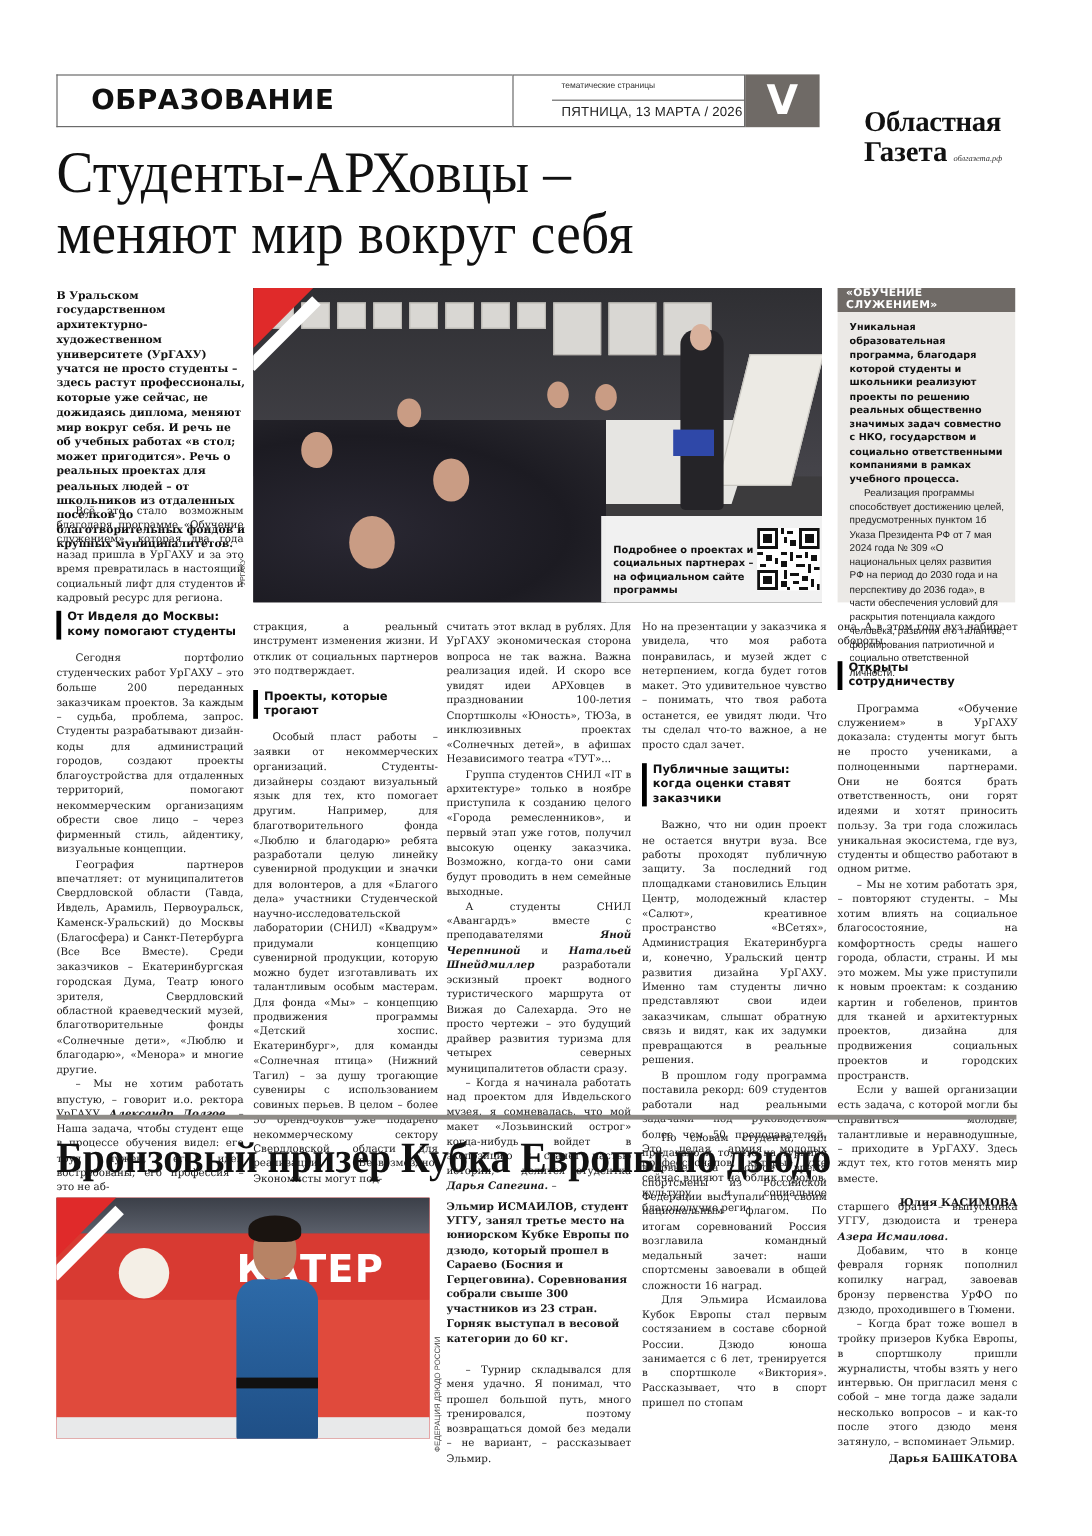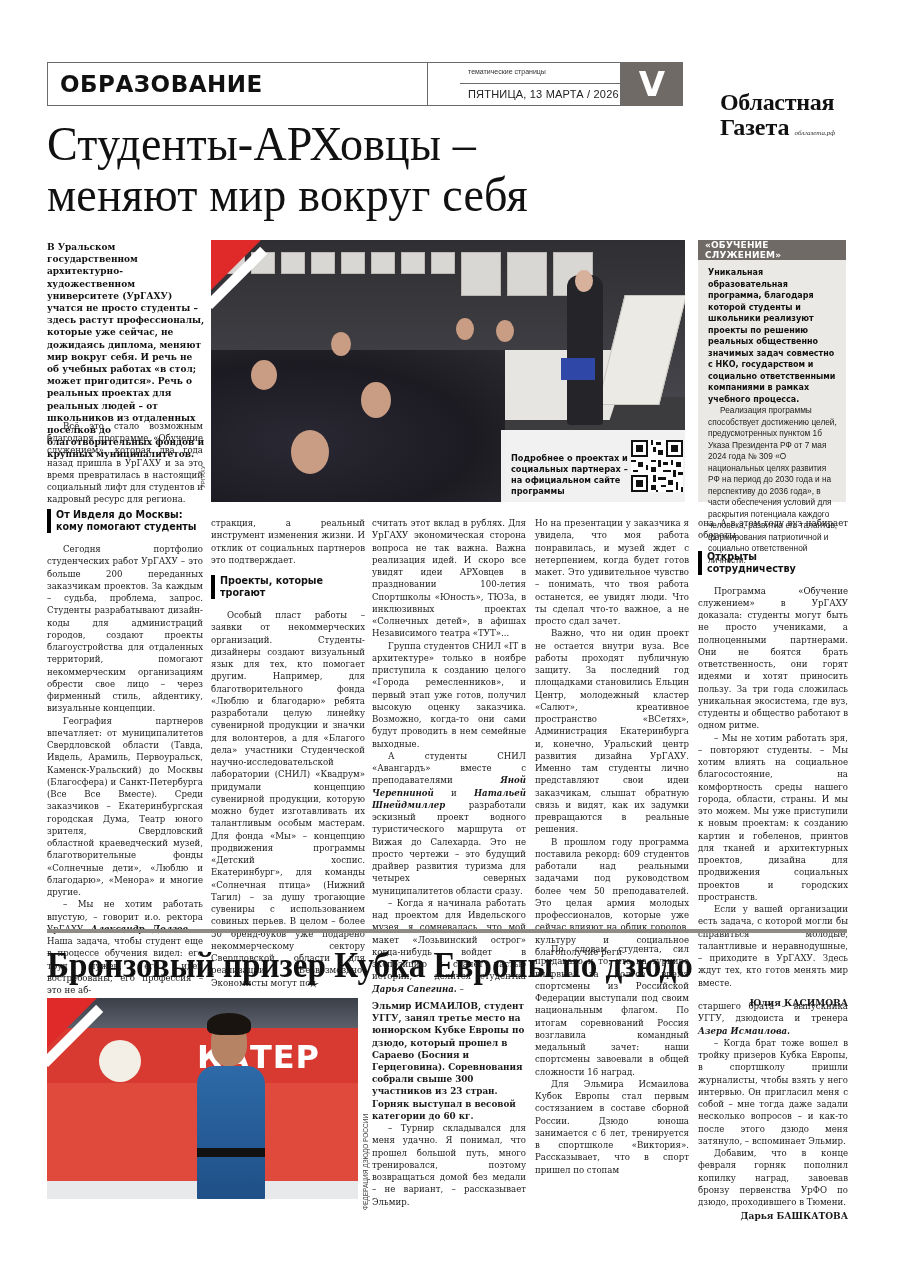--- a/index.html
+++ b/index.html
@@ -1,21 +1,21 @@
 <!DOCTYPE html>
 <html><head>
 <meta charset="utf-8">
 <style>
   * { box-sizing: border-box; margin: 0; padding: 0; }
   html, body { width: 910px; height: 1280px; background: #ffffff; overflow: hidden; }
   body { position: relative; font-family: "DejaVu Serif", serif; color: #1a1a1a; }
 
   
   .masthead { position: absolute; left: 47px; top: 62px; width: 636px; height: 44px; display: flex; }
-  .section-box { width: 380px; height: 44px; border: 1.5px solid #6b6b6b; border-right: none; display: flex; align-items: center; padding-left: 12px; }
+  .section-box { width: 380px; height: 44px; border: 1.5px solid #6b6b6b; border-right: none; display: flex; align-items: center; padding-left: 28px; }
   .section-title { font-family: "DejaVu Sans", sans-serif; font-weight: bold; font-size: 23px; letter-spacing: 0.5px; color: #111; }
   .meta-box { width: 194px; height: 44px; border: 1.5px solid #6b6b6b; display: flex; flex-direction: column; padding-left: 32px; }
   .meta-top { height: 21px; border-bottom: 1.5px solid #6b6b6b; font-family: "Liberation Sans", sans-serif; font-size: 7px; color: #333; padding: 5px 0 0 8px; }
   .meta-bottom { flex: 1; font-family: "Liberation Sans", sans-serif; font-size: 11px; color: #222; padding: 4px 0 0 8px; letter-spacing: 0.2px; }
   .section-letter { width: 62px; height: 44px; background: #6f6a66; color: #fff; font-family: "DejaVu Sans", sans-serif; font-weight: bold; font-size: 34px; display: flex; align-items: center; justify-content: center; }
   .logo { position: absolute; left: 720px; top: 58px; width: 140px; }
   .logo-line1 { font-family: "Liberation Serif", serif; font-weight: bold; font-size: 24px; line-height: 24px; color: #111; letter-spacing: -0.3px; margin-top: 32px; }
   .logo-line2 { font-family: "Liberation Serif", serif; font-weight: bold; font-size: 24px; line-height: 26px; color: #111; display: flex; align-items: baseline; gap: 5px; }
   .logo-url { font-size: 7px; font-style: italic; font-weight: normal; color: #333; }
 
@@ -69,21 +69,21 @@
   .photo2 .banner-text { position: absolute; left: 150px; top: 40px; font-family: "DejaVu Sans", sans-serif; font-weight: bold; font-size: 32px; color: #fff; letter-spacing: 1px; }
   .photo2 .emblem { position: absolute; left: 52px; top: 42px; width: 42px; height: 42px; border-radius: 50%; background: #f4efe6; }
   .photo2 .lower { position: absolute; left: 0; top: 85px; width: 100%; height: 100px; background: #e04a3c; }
   .photo2 .floor { position: absolute; left: 0; bottom: 0; width: 100%; height: 18px; background: #e8e9ea; }
   .photo2 .athlete { position: absolute; left: 150px; top: 68px; width: 68px; height: 135px; background: linear-gradient(180deg,#2d6aa8,#1f4f86); border-radius: 18px 18px 4px 4px; }
   .photo2 .athlete-head { position: absolute; left: 164px; top: 22px; width: 36px; height: 46px; background: #b78365; border-radius: 45%; }
   .photo2 .hair { position: absolute; left: 160px; top: 15px; width: 44px; height: 22px; background: #1a1410; border-radius: 50% 50% 30% 30%; }
   .photo2 .belt { position: absolute; left: 150px; top: 150px; width: 68px; height: 9px; background: #111; }
   .photo-credit-2 { position: absolute; left: 362px; top: 1210px; font-family: "Liberation Sans", sans-serif; font-size: 6.5px; color: #444; transform: rotate(-90deg); transform-origin: left top; white-space: nowrap; }
 
-  .lead2 { font-weight: bold; font-size: 8.8px; line-height: 12.2px; text-align: left; }
+  .lead2 { font-weight: bold; font-size: 8.8px; line-height: 12.2px; text-align: left; margin-bottom: 14px; }
 </style>
 </head>
 <body>
 
 <div class="masthead">
   <div class="section-box">
     <span class="section-title">ОБРАЗОВАНИЕ</span>
   </div>
   <div class="meta-box">
     <div class="meta-top">тематические страницы</div>
@@ -204,20 +204,21 @@
 
 <div class="col" style="left:372px; top:517px; width:154px;">
   <p class="noindent">считать этот вклад в рублях. Для УрГАХУ экономическая сторона вопроса не так важна. Важна реализация идей. И скоро все увидят идеи АРХовцев в праздновании 100-летия Спортшколы «Юность», ТЮЗа, в инклюзивных проектах «Солнечных детей», в афишах Независимого театра «ТУТ»...</p>
   <p>Группа студентов СНИЛ «IT в архитектуре» только в ноябре приступила к созданию целого «Города ремесленников», и первый этап уже готов, получил высокую оценку заказчика. Возможно, когда-то они сами будут проводить в нем семейные выходные.</p>
   <p><span>А студенты СНИЛ «Авангардъ» вместе с преподавателями </span><b><i>Яной Черепниной</i></b><span> и </span><b><i>Натальей Шнейдмиллер</i></b><span> разработали эскизный проект водного туристического маршрута от Вижая до Салехарда. Это не просто чертежи – это будущий драйвер развития туризма для четырех северных муниципалитетов области сразу.</span></p>
   <p><span>– Когда я начинала работать над проектом для Ивдельского музея, я сомневалась, что мой макет «Лозьвинский острог» когда-нибудь войдет в экспозицию и станет частью истории, – делится студентка </span><b><i>Дарья Сапегина.</i></b><span> –</span></p>
 </div>
 
 <div class="col" style="left:535px; top:517px; width:154px;">
   <p class="noindent">Но на презентации у заказчика я увидела, что моя работа понравилась, и музей ждет с нетерпением, когда будет готов макет. Это удивительное чувство – понимать, что твоя работа останется, ее увидят люди. Что ты сделал что-то важное, а не просто сдал зачет.</p>
+  <div class="subhead">Публичные защиты: когда оценки ставят заказчики</div>
   <p>Важно, что ни один проект не остается внутри вуза. Все работы проходят публичную защиту. За последний год площадками становились Ельцин Центр, молодежный кластер «Салют», креативное пространство «ВСетях», Администрация Екатеринбурга и, конечно, Уральский центр развития дизайна УрГАХУ. Именно там студенты лично представляют свои идеи заказчикам, слышат обратную связь и видят, как их задумки превращаются в реальные решения.</p>
   <p>В прошлом году программа поставила рекорд: 609 студентов работали над реальными задачами под руководством более чем 50 преподавателей. Это целая армия молодых профессионалов, которые уже сейчас влияют на облик городов, культуру и социальное благополучие реги-</p>
 </div>
 
 <div class="col" style="left:698px; top:517px; width:150px;">
   <p class="noindent">она. А в этом году вуз набирает обороты.</p>
   <div class="subhead">Открыты сотрудничеству</div>
   <p>Программа «Обучение служением» в УрГАХУ доказала: студенты могут быть не просто учениками, а полноценными партнерами. Они не боятся брать ответственность, они горят идеями и хотят приносить пользу. За три года сложилась уникальная экосистема, где вуз, студенты и общество работают в одном ритме.</p>
   <p>– Мы не хотим работать зря, – повторяют студенты. – Мы хотим влиять на социальное благосостояние, на комфортность среды нашего города, области, страны. И мы это можем. Мы уже приступили к новым проектам: к созданию картин и гобеленов, принтов для тканей и архитектурных проектов, дизайна для продвижения социальных проектов и городских пространств.</p>
   <p>Если у вашей организации есть задача, с которой могли бы справиться молодые, талантливые и неравнодушные, – приходите в УрГАХУ. Здесь ждут тех, кто готов менять мир вместе.</p>
@@ -249,16 +250,16 @@
   <p>– Турнир складывался для меня удачно. Я понимал, что прошел большой путь, много тренировался, поэтому возвращаться домой без медали – не вариант, – рассказывает Эльмир.</p>
 </div>
 
 <div class="col" style="left:535px; top:943px; width:154px;">
   <p>По словам студента, сил придавало и то, что на турнире впервые за долгое время спортсмены из Российской Федерации выступали под своим национальным флагом. По итогам соревнований Россия возглавила командный медальный зачет: наши спортсмены завоевали в общей сложности 16 наград.</p>
   <p>Для Эльмира Исмаилова Кубок Европы стал первым состязанием в составе сборной России. Дзюдо юноша занимается с 6 лет, тренируется в спортшколе «Виктория». Рассказывает, что в спорт пришел по стопам</p>
 </div>
 
 <div class="col" style="left:698px; top:1000px; width:150px;">
   <p class="noindent"><span>старшего брата – выпускника УГГУ, дзюдоиста и тренера </span><b><i>Азера Исмаилова.</i></b></p>
+  <p>Добавим, что в конце февраля горняк пополнил копилку наград, завоевав бронзу первенства УрФО по дзюдо, проходившего в Тюмени.</p>
   <p>– Когда брат тоже вошел в тройку призеров Кубка Европы, в спортшколу пришли журналисты, чтобы взять у него интервью. Он пригласил меня с собой – мне тогда даже задали несколько вопросов – и как-то после этого дзюдо меня затянуло, – вспоминает Эльмир.</p>
-  <p>Добавим, что в конце февраля горняк пополнил копилку наград, завоевав бронзу первенства УрФО по дзюдо, проходившего в Тюмени.</p>
   <div class="byline" style="margin-top:2px;text-align:right;">Дарья БАШКАТОВА</div>
 </div>
 
 </body></html>

